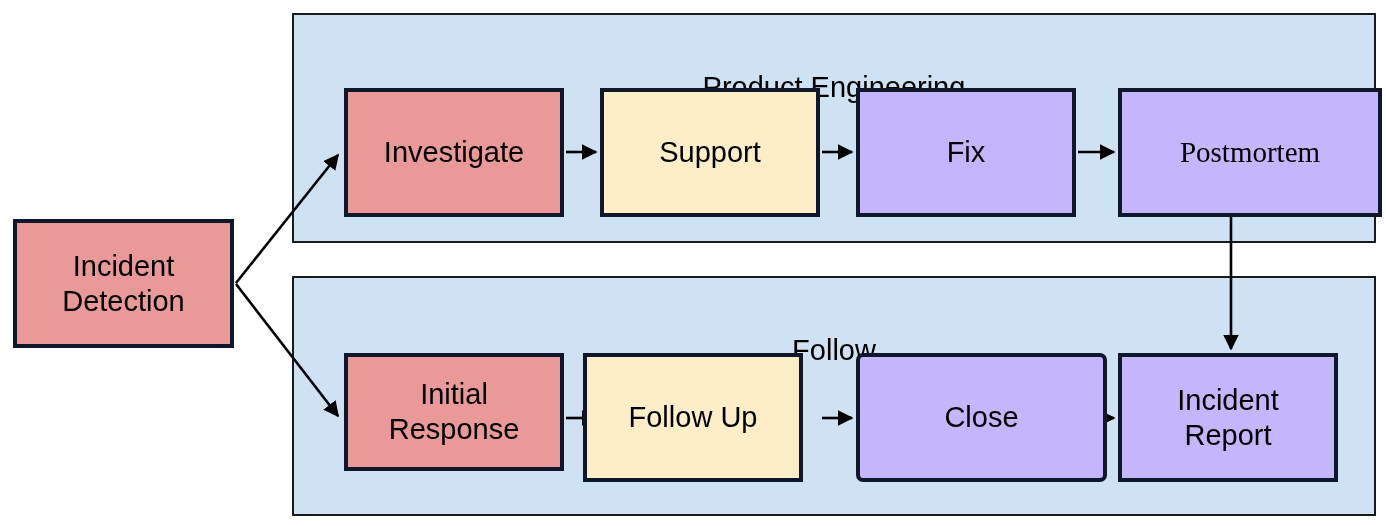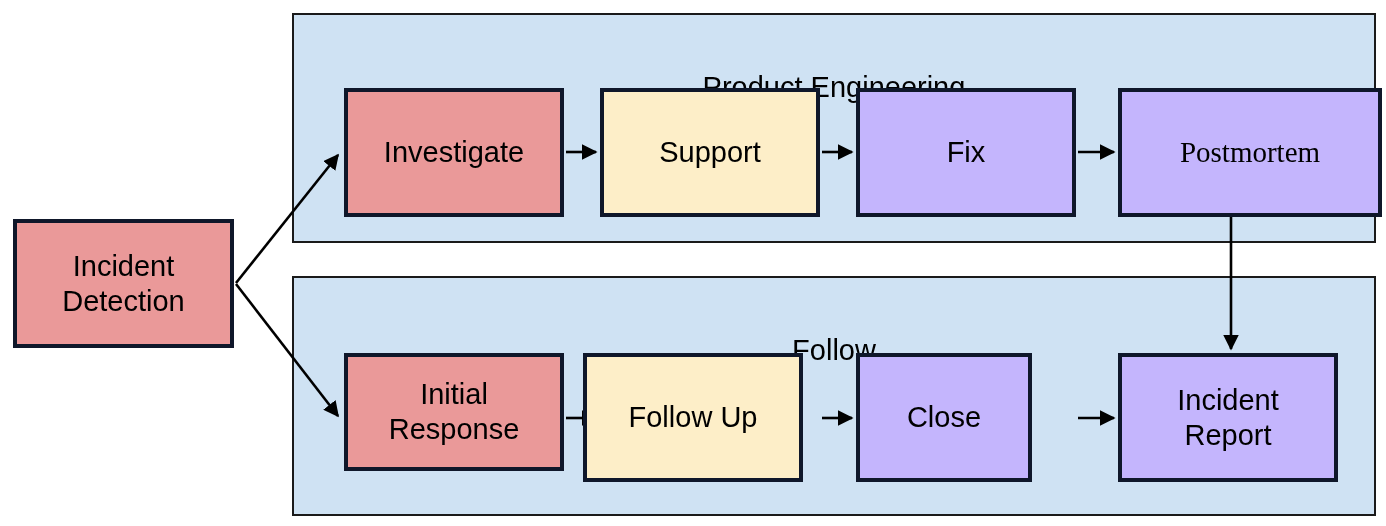--- a/index.html
+++ b/index.html
@@ -126,21 +126,21 @@
 
   <div class="node fill-red" style="left:344px; top:353px; width:220px; height:118px;">
     <span class="node-label">Initial
 Response</span>
   </div>
 
   <div class="node fill-yellow" style="left:583px; top:353px; width:220px; height:129px;">
     <span class="node-label">Follow Up</span>
   </div>
 
-  <div class="node fill-green" style="left:856px; top:353px; width:176px; height:129px;">
+  <div class="node fill-green" style="left:856px; top:353px; width:251px; height:129px;border-radius:7px;">
     <span class="node-label">Close</span>
   </div>
 
   <div class="node fill-green" style="left:1118px; top:353px; width:220px; height:129px;">
     <span class="node-label">Incident
 Report</span>
   </div>
 
 </div>
 

